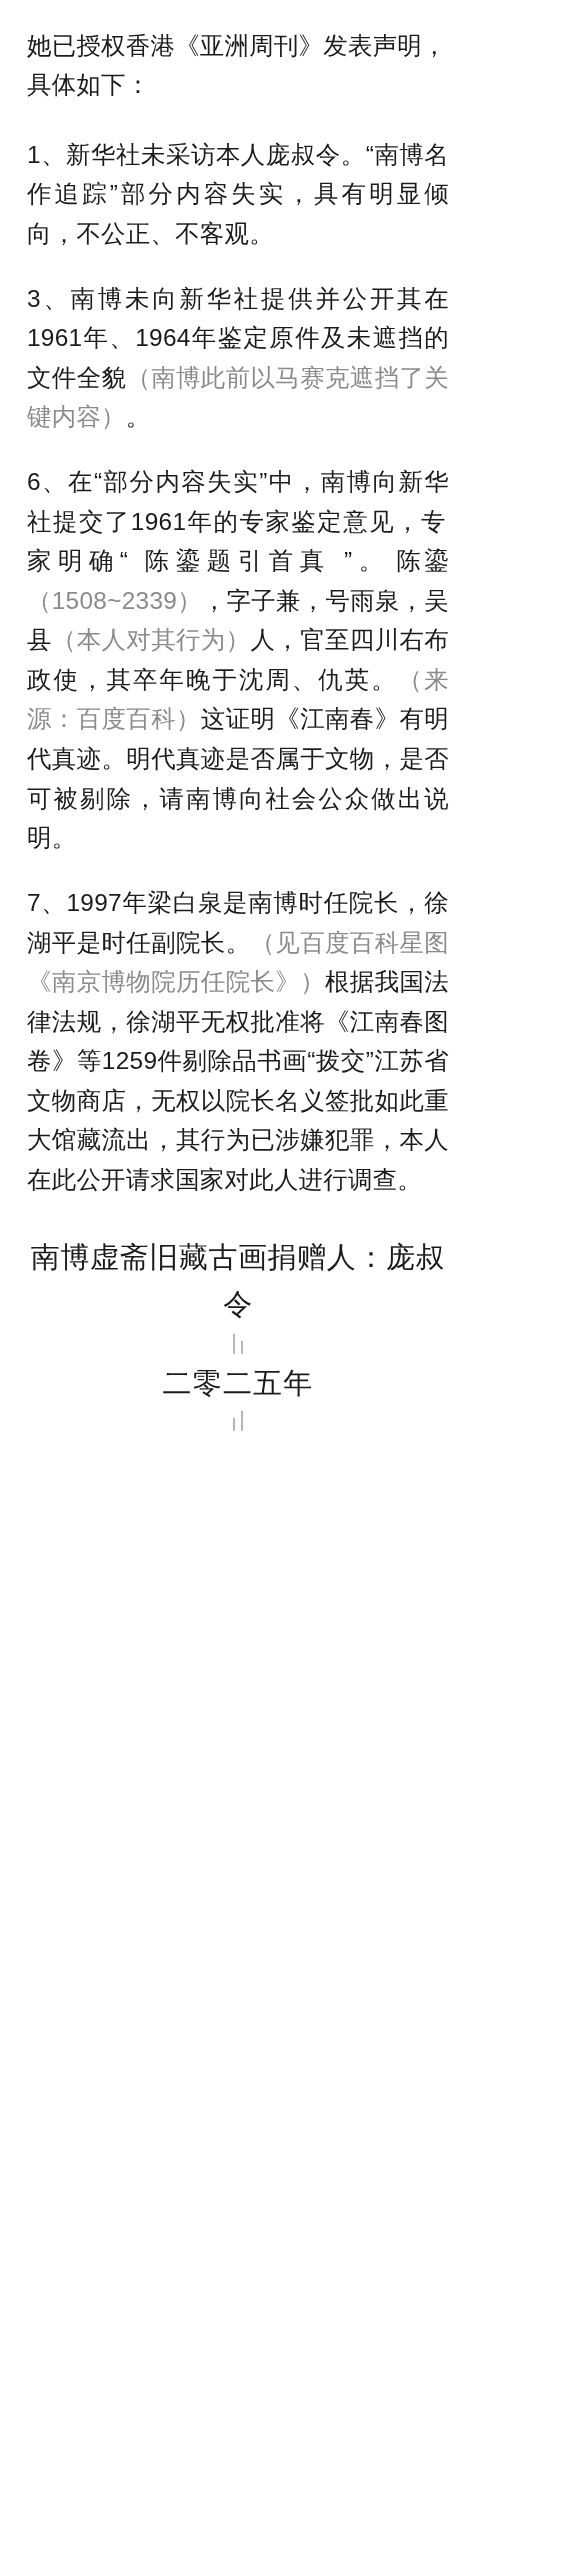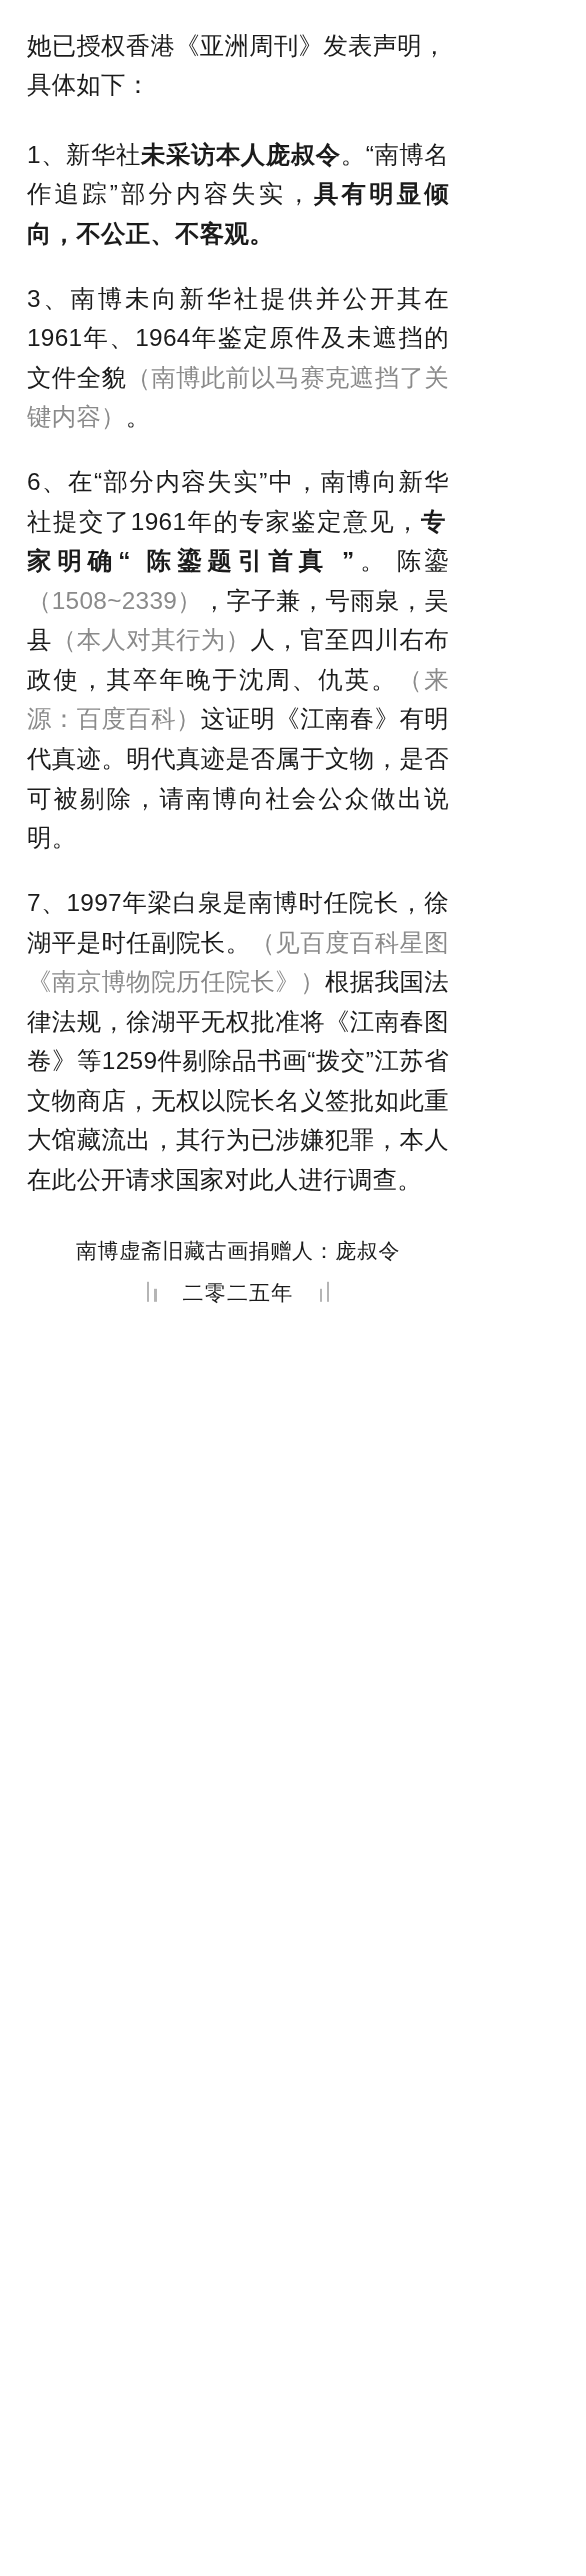--- a/index.html
+++ b/index.html
@@ -27,50 +27,51 @@
     letter-spacing: 0.3px;
     margin: 0 0 25.5px 0;
     text-align: justify;
     text-justify: inter-character;
     color: #1b1b1b;
   }
   .para.lead {
     margin-bottom: 30px;
   }
   .b {
-    font-weight: bold;
+    font-weight: normal;
   }
   .g {
     color: #8a8a8a;
   }
   .sp {
     letter-spacing: 3.5px;
   }
   .signature-block {
     margin-top: 35px;
   }
   .sig-line {
-    font-size: 21px;
+    font-size: 29px;
     line-height: 1.6;
     text-align: center;
     color: #1b1b1b;
     letter-spacing: 0.6px;
   }
   .sig-line.donor {
     text-align: center;
   }
   .sig-line.date {
     margin-top: 8.1px;
     letter-spacing: 1.2px;
   }
   .date-wrap {
     display: flex;
     align-items: center;
-    justify-content: center;
-    gap: 26px;
+    justify-content: flex-start;
+    gap: 5px;
+    flex-direction: column;
   }
   .date-wrap .bars {
     display: inline-flex;
     gap: 5.2px;
     align-items: flex-end;
     transform: translateY(-1.2px);
   }
   .date-wrap .bars i {
     display: block;
     width: 2.3px;

